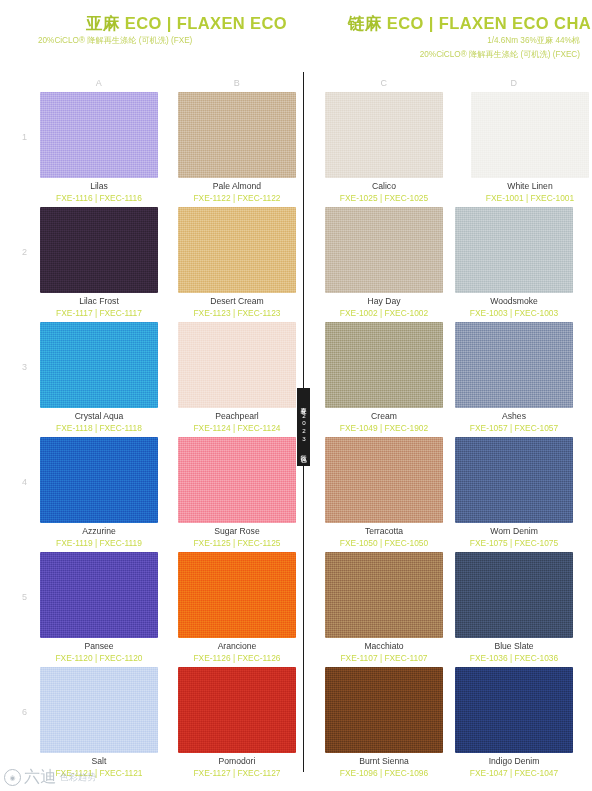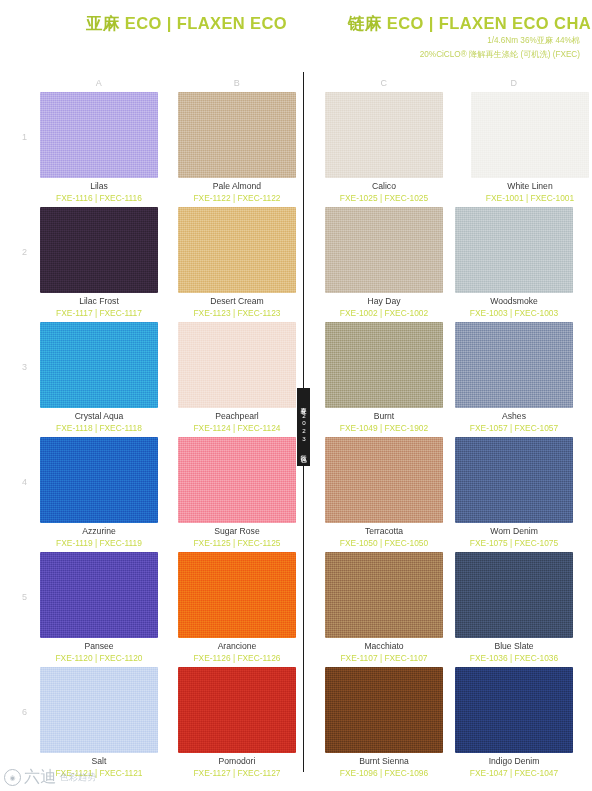--- a/index.html
+++ b/index.html
@@ -101,20 +101,21 @@
 <body>
 
 <div class="page">
 
   <div class="headers">
     <div class="hdr left">
       <div class="hdr-title">
         <span class="cn">亚麻</span>
         <span>ECO | FLAXEN ECO</span>
       </div>
+      <div class="hdr-sub">20%CiCLO® 降解再生涤纶 (可机洗) (FXE)</div>
     </div>
     <div class="hdr right">
       <div class="hdr-title">
         <span class="cn">链麻</span>
         <span>ECO | FLAXEN ECO CHAIN</span>
       </div>
       <div class="hdr-sub">1/4.6Nm 36%亚麻 44%棉</div>
       <div class="hdr-sub">20%CiCLO® 降解再生涤纶 (可机洗) (FXEC)</div>
     </div>
   </div>
@@ -186,21 +187,21 @@
         <div class="sw-name">Crystal Aqua</div>
         <div class="sw-code">FXE-1118 | FXEC-1118</div>
       </div>
       <div class="cell" style="left: 178px; top: 230px;">
         <div class="swatch" style="background: rgb(242, 221, 210);"></div>
         <div class="sw-name">Peachpearl</div>
         <div class="sw-code">FXE-1124 | FXEC-1124</div>
       </div>
       <div class="cell" style="left: 325px; top: 230px;">
         <div class="swatch" style="background: rgb(168, 161, 131);"></div>
-        <div class="sw-name">Burnt</div>
+        <div class="sw-name">Cream</div>
         <div class="sw-code">FXE-1049 | FXEC-1902</div>
       </div>
       <div class="cell" style="left: 455px; top: 230px;">
         <div class="swatch" style="background: rgb(132, 145, 173);"></div>
         <div class="sw-name">Ashes</div>
         <div class="sw-code">FXE-1057 | FXEC-1057</div>
       </div>
       <div class="cell" style="left: 40px; top: 345px;">
         <div class="swatch" style="background: rgb(31, 95, 192);"></div>
         <div class="sw-name">Azzurine</div>

